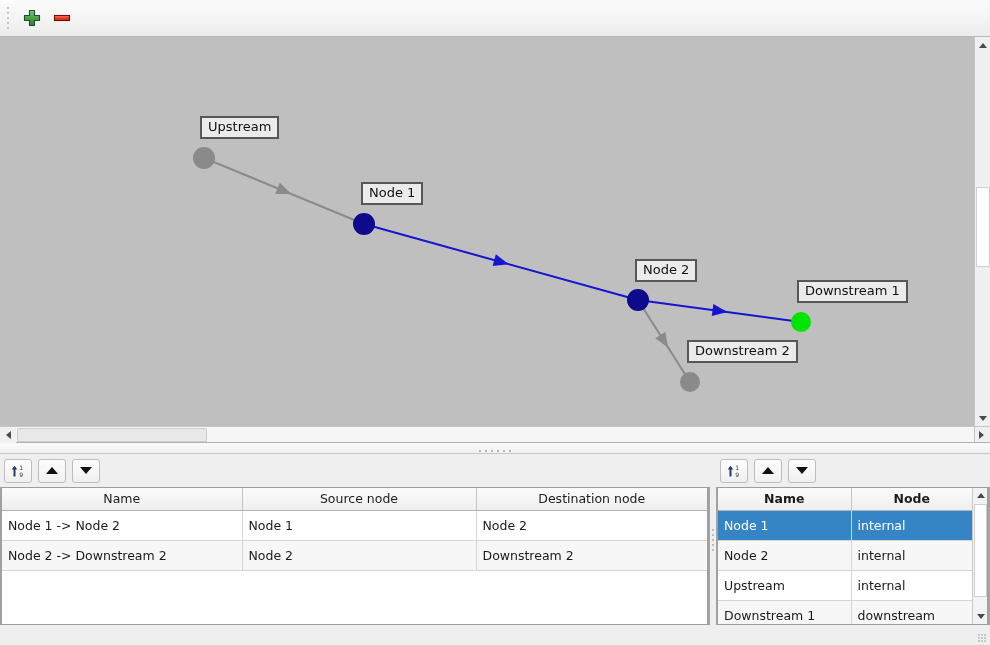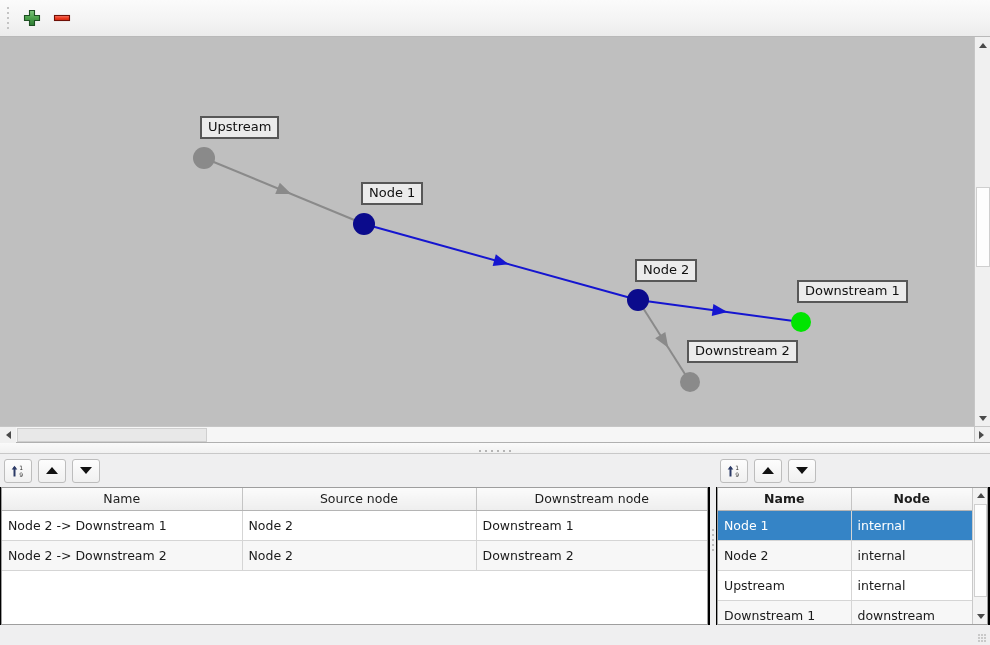--- a/index.html
+++ b/index.html
@@ -175,21 +175,21 @@
     margin-top: 5px;
   }
   .splitter .dots i {
     width: 2px; height: 2px; background: #b4b4b4; display: block;
   }
 
   
   .panes {
     flex: 1 1 auto;
     display: flex;
-    background: #000000;
+    background: #a3a3a3;
     min-height: 0;
   }
   .pane {
     display: flex;
     flex-direction: column;
     min-width: 0;
   }
   .pane.left  { width: 710px; flex: none; }
   .pane.right { flex: 1 1 auto; }
 
@@ -440,28 +440,28 @@
           <table class="grid">
             <colgroup>
                 <col style="width:240px">
                 <col style="width:234px">
                 <col>
               </colgroup>
             <thead>
                 <tr id="edges-head">
                   <th>Name</th>
                   <th>Source node</th>
-                  <th>Downstream node</th>
+                  <th>Destination node</th>
                 </tr>
               </thead>
             <tbody id="edges-body">
                 <tr>
-                  <td>Node 2 -&gt; Downstream 1</td>
+                  <td>Node 1 -&gt; Node 2</td>
+                  <td>Node 1</td>
                   <td>Node 2</td>
-                  <td>Downstream 1</td>
                 </tr>
                 <tr class="alt">
                   <td>Node 2 -&gt; Downstream 2</td>
                   <td>Node 2</td>
                   <td>Downstream 2</td>
                 </tr>
               </tbody>
           </table>
         </div>
       </div>

